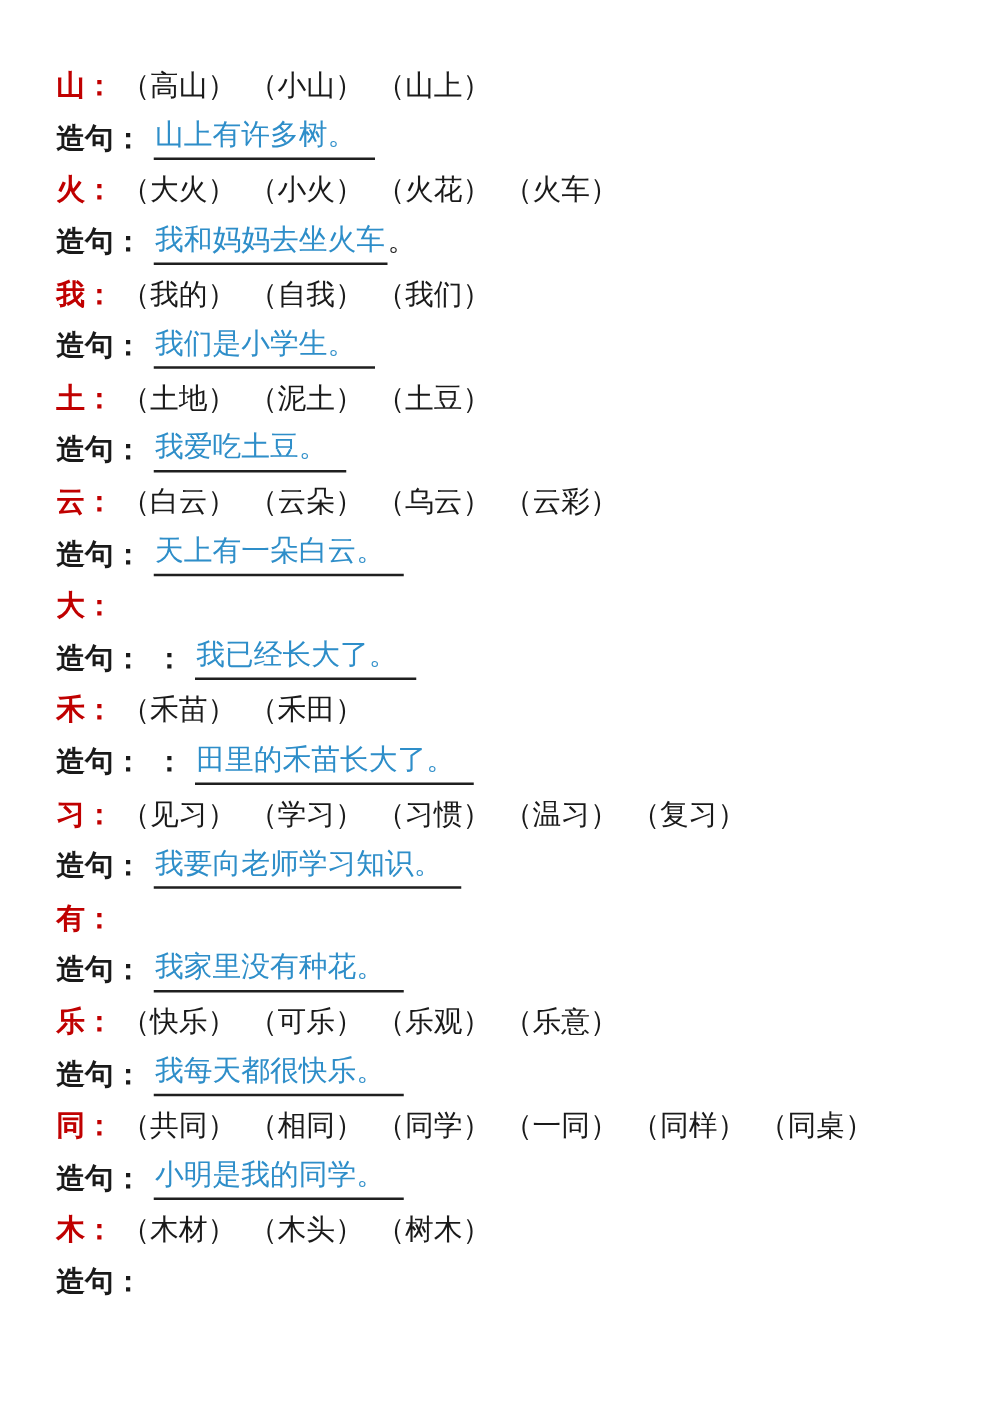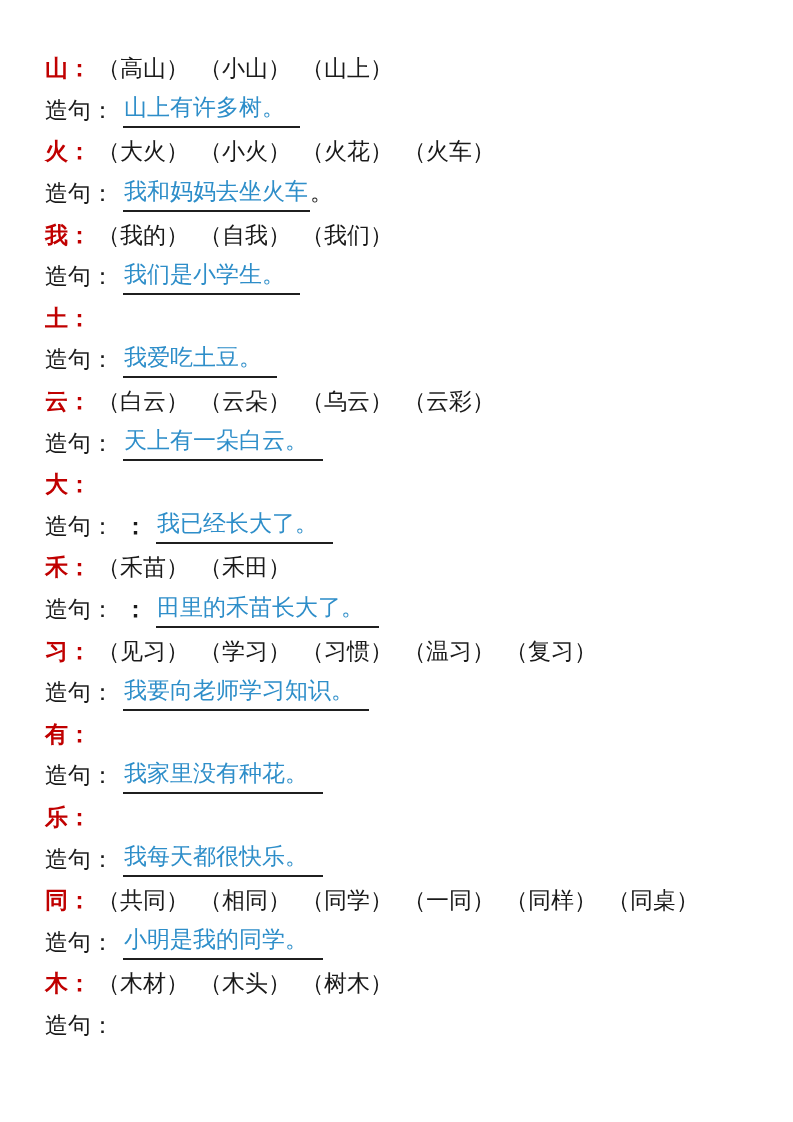--- a/index.html
+++ b/index.html
@@ -33,21 +33,21 @@
   }
   .words { display: inline-flex; text-align: center; }
   .word {
     color: var(--black, #1A1A1A);
     margin-left: 6px;
     margin-right: 4px;
     font-weight: 400;
   }
   .label {
     color: var(--black, #1A1A1A);
-    font-weight: 400;
+    font-weight: 700;
   }
   .extra-colon {
     color: var(--black, #1A1A1A);
     font-weight: 700;
     margin-left: 10px;
   }
   .sentence {
     color: var(--blue, #2E8EC9);
     margin-left: 9px;
     border-bottom: 2px solid var(--underline, #1F1F1F);
@@ -112,20 +112,25 @@
     <div class="line sentence-line">
       <span class="label">造句：</span>
           <span class="sentence">我们是小学生。</span>
     </div>
   </section>
 
   <section class="entry">
     <div class="line char-line">
       <span class="hanzi">土</span>
           <span class="char-colon">：</span>
+      <span class="words">
+            <span class="word">（土地）</span>
+            <span class="word">（泥土）</span>
+            <span class="word">（土豆）</span>
+          </span>
     </div>
     <div class="line sentence-line">
       <span class="label">造句：</span>
           <span class="sentence">我爱吃土豆。</span>
     </div>
   </section>
 
   <section class="entry">
     <div class="line char-line">
       <span class="hanzi">云</span>
@@ -197,20 +202,26 @@
     <div class="line sentence-line">
       <span class="label">造句：</span>
           <span class="sentence">我家里没有种花。</span>
     </div>
   </section>
 
   <section class="entry">
     <div class="line char-line">
       <span class="hanzi">乐</span>
           <span class="char-colon">：</span>
+      <span class="words">
+            <span class="word">（快乐）</span>
+            <span class="word">（可乐）</span>
+            <span class="word">（乐观）</span>
+            <span class="word">（乐意）</span>
+          </span>
     </div>
     <div class="line sentence-line">
       <span class="label">造句：</span>
           <span class="sentence">我每天都很快乐。</span>
     </div>
   </section>
 
   <section class="entry">
     <div class="line char-line">
       <span class="hanzi">同</span>

